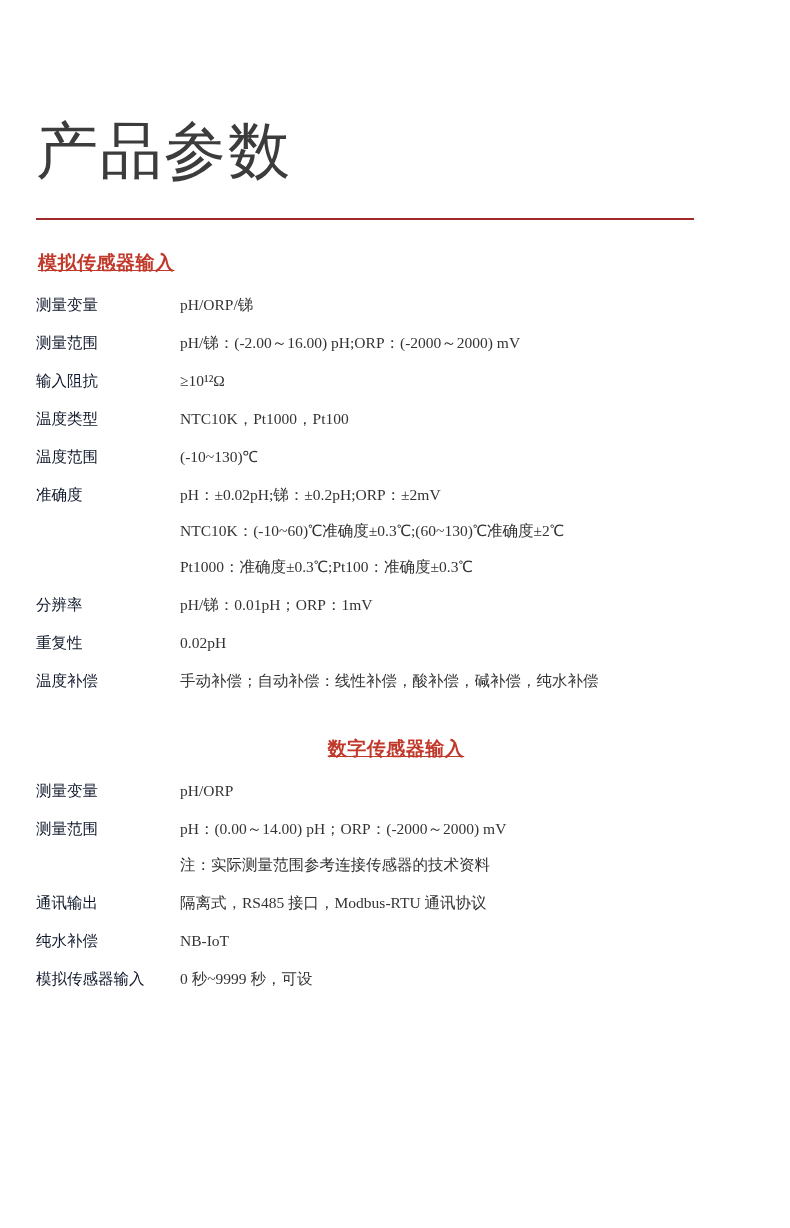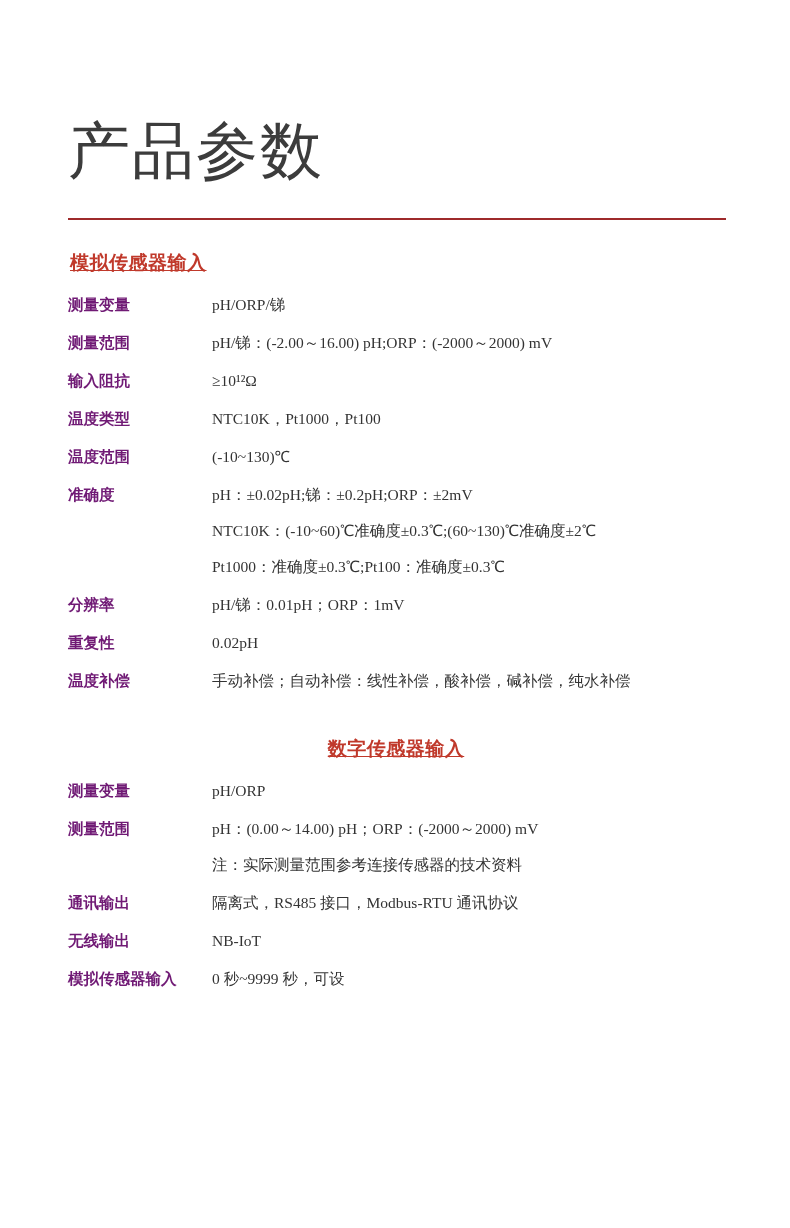--- a/index.html
+++ b/index.html
@@ -13,21 +13,21 @@
     font-family: "Liberation Sans", "DejaVu Sans", sans-serif;
     color: #333333;
     position: relative;
     overflow: hidden;
   }
   .page {
     position: relative;
     width: 790px;
     height: 1212px;
     box-sizing: border-box;
-    padding: 0 68px;
+    padding: 0 36px;
   }
   .page-title {
     font-size: 62px;
     line-height: 1;
     font-weight: 400;
     color: #3c3c3c;
     letter-spacing: 2px;
     padding-top: 120px;
     margin: 0;
   }
@@ -56,23 +56,22 @@
   }
   table.spec td {
     vertical-align: top;
     padding: 7px 0;
     font-size: 15.5px;
     line-height: 1.55;
   }
   td.label {
     width: 144px;
     padding-left: 6px;
-    color: #701a75;
+    color: #0f172a;
     white-space: nowrap;
-    font-weight: bold;
   }
   td.value {
     color: #333333;
     padding-left: 4px;
     font-family: Liberation Serif, serif;
   }
   .value p {
     margin: 0 0 12px 0;
   }
   .value p:last-child {
@@ -166,21 +165,21 @@
           <p>注：实际测量范围参考连接传感器的技术资料</p>
         </td>
       </tr>
       <tr>
         <td class="label">通讯输出</td>
         <td class="value">
           <p>隔离式，RS485 接口，Modbus-RTU 通讯协议</p>
         </td>
       </tr>
       <tr>
-        <td class="label">无线输出</td>
+        <td class="label">纯水补偿</td>
         <td class="value">
           <p>NB-IoT</p>
         </td>
       </tr>
       <tr>
         <td class="label">模拟传感器输入</td>
         <td class="value">
           <p>0 秒~9999 秒，可设</p>
         </td>
       </tr>

